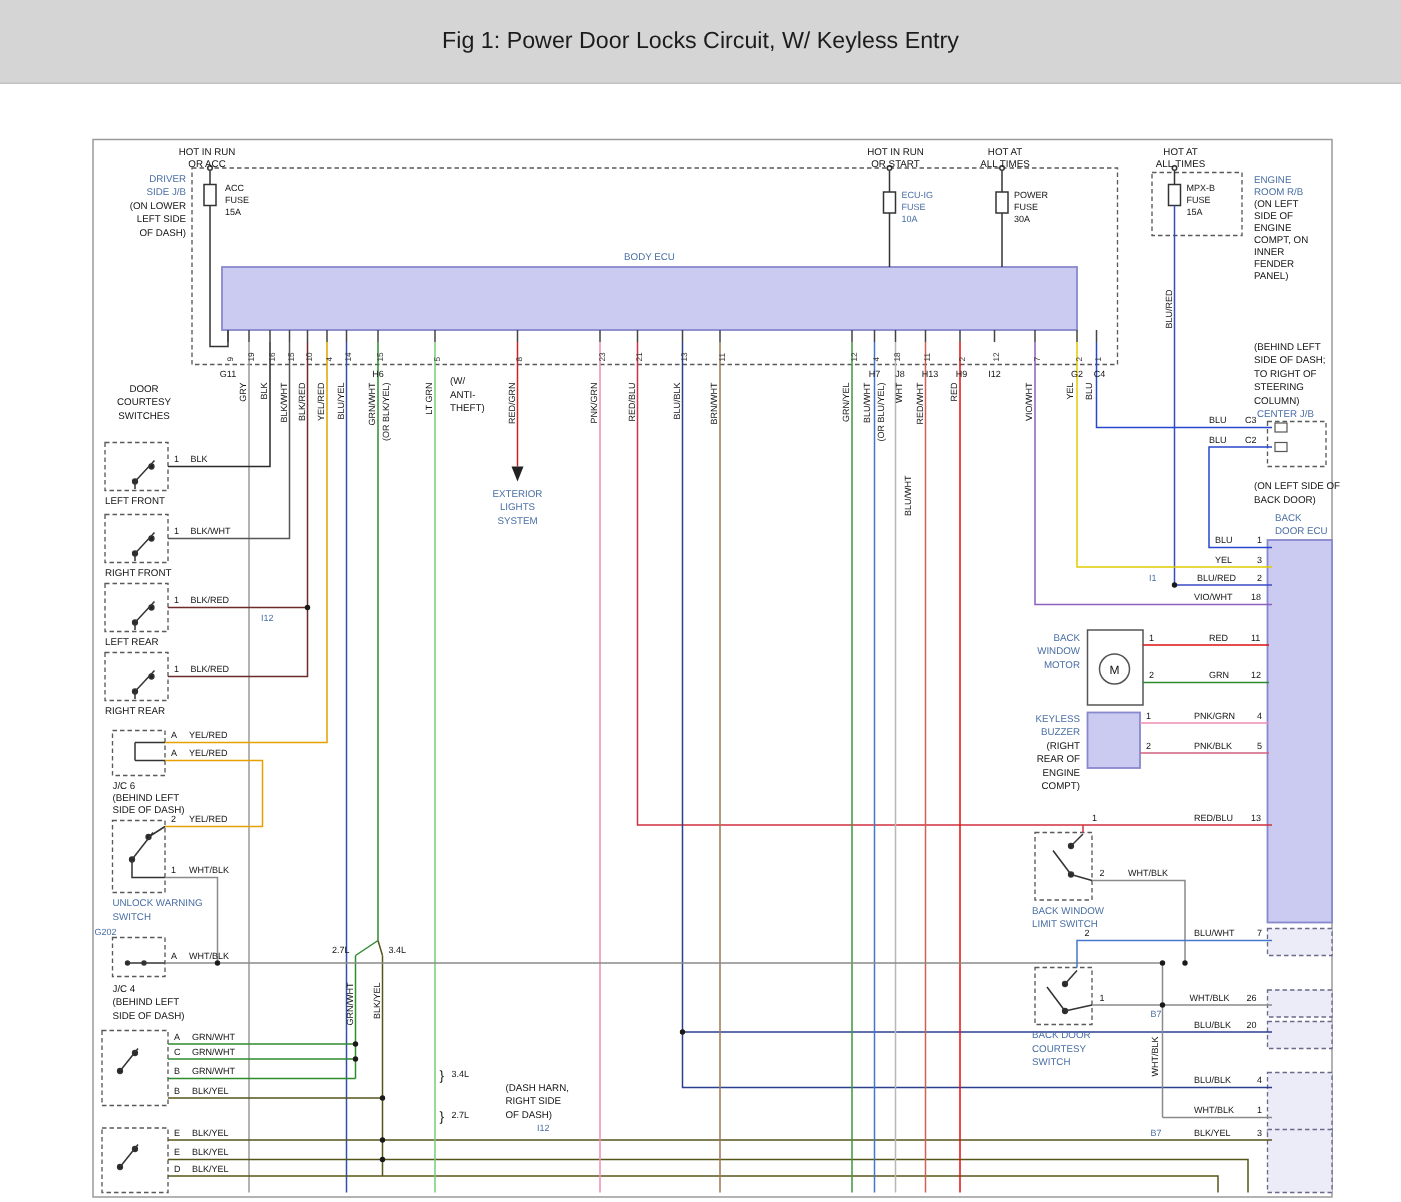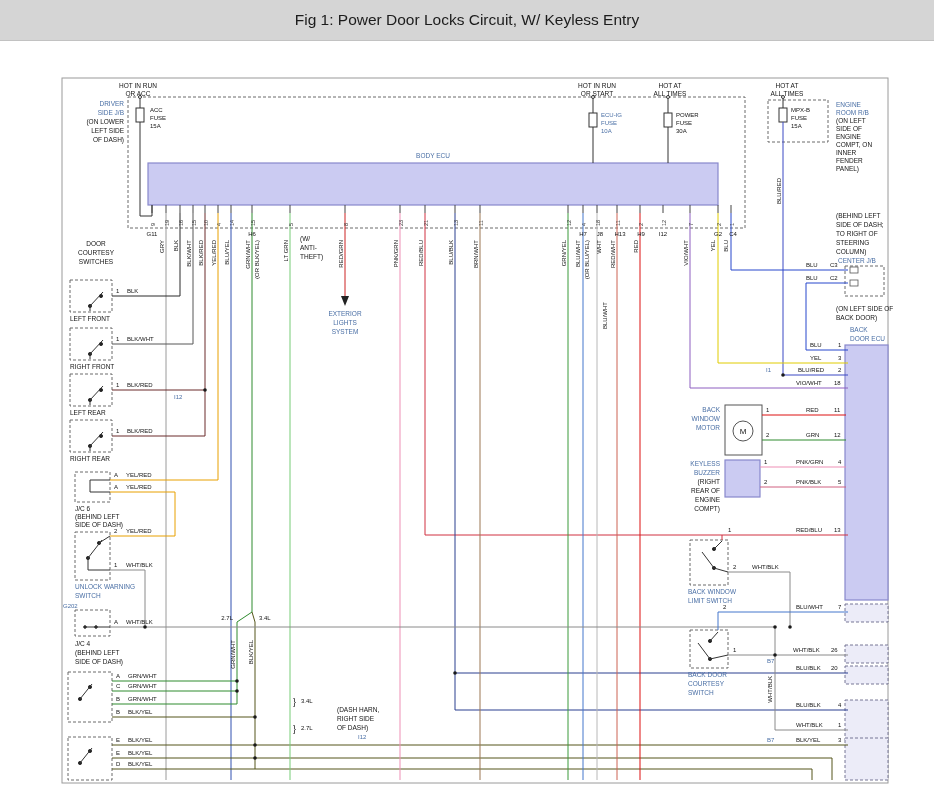--- a/index.html
+++ b/index.html
@@ -1,17 +1,17 @@
 <!DOCTYPE html>
 <html><head>
 <meta charset="utf-8">
 <style>
   html,body { margin:0; padding:0; }
   body { width:934px; height:801px; background:#ffffff; font-family:"Liberation Sans",sans-serif; position:relative; overflow:hidden; }
-  .titlebar { height:41px; background:#d5d5d5; border-bottom:1px solid #c2c2c2; box-sizing:border-box; display:flex; align-items:center; justify-content:center; }
+  .titlebar { height:56px; background:#d5d5d5; border-bottom:1px solid #c2c2c2; box-sizing:border-box; display:flex; align-items:center; justify-content:center; }
   .titlebar span { font-size:15.5px; color:#1c1c1c; }
   svg { display:block; }
   svg text { font-family:"Liberation Sans",sans-serif; font-size:6.5px; fill:#141414; }
   text.b { fill:#4a6fa5; }
   text.p { font-size:5.5px; fill:#333; }
   text.s { font-size:6px; }
   text.e { text-anchor:end; }
   text.m { text-anchor:middle; }
   .dash  { fill:none; stroke:#5a5a5a; stroke-width:0.9; stroke-dasharray:3 2; }
   .dashf { fill:#ececf8; stroke:#6a6a8a; stroke-width:0.9; stroke-dasharray:3 2; }

